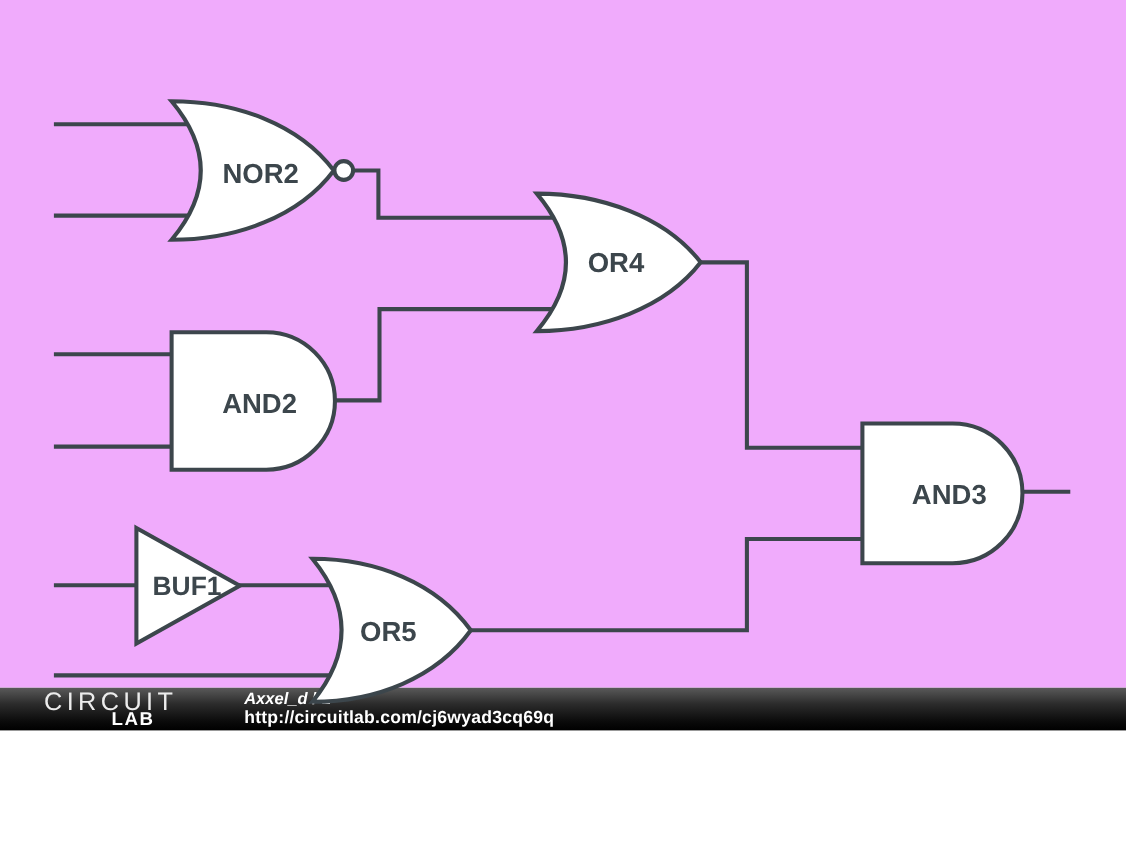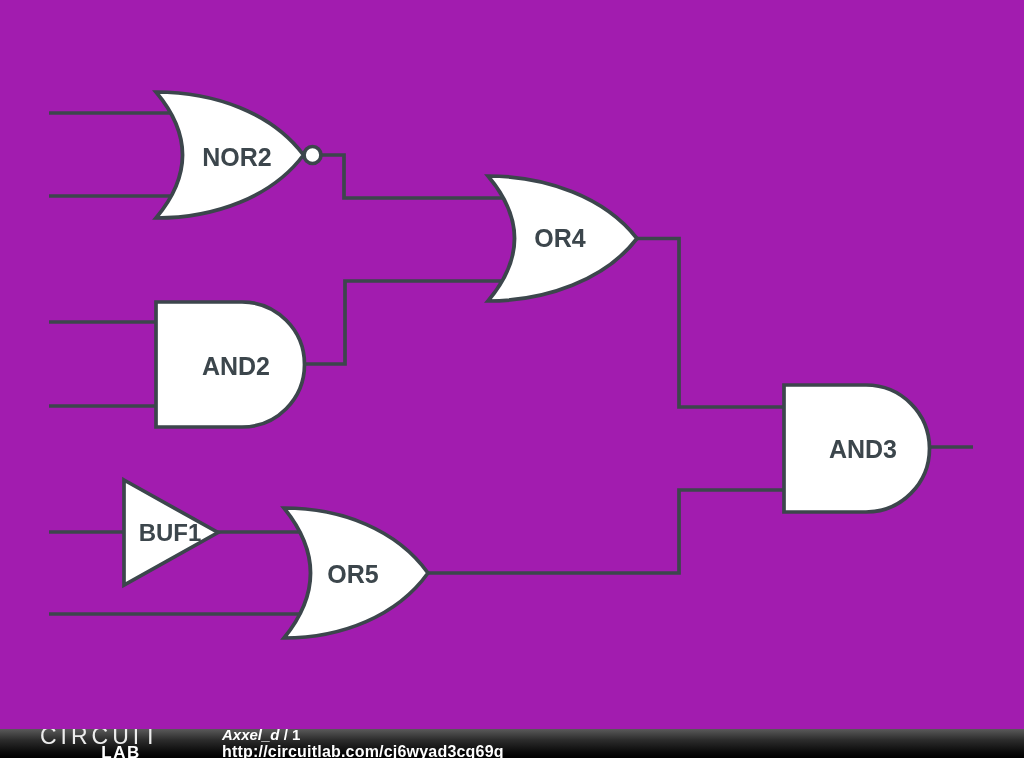--- a/index.html
+++ b/index.html
@@ -1,24 +1,24 @@
 <!DOCTYPE html>
 <html><head>
 <meta charset="utf-8">
 <style>
   html,body{margin:0;padding:0;width:1024px;height:768px;overflow:hidden;
     font-family:"Liberation Sans",sans-serif;background:#ffffff;}
-  .canvas{position:relative;width:1024px;height:729px;background:#a21caf;}
+  .canvas{position:relative;width:1024px;height:625px;background:#f0abfc;}
   .schematic{display:block;}
   .wire{fill:none;stroke:#3c464c;stroke-width:3.7;}
   .gate-body{fill:#ffffff;stroke:#3c464c;stroke-width:3.7;stroke-linejoin:miter;}
   .gate-label{font-family:"Liberation Sans",sans-serif;font-weight:bold;
     font-size:25px;fill:#3c464c;text-anchor:middle;}
   .gate-label.small{font-size:24px;}
-  .footer{width:1024px;height:29px;display:flex;align-items:center;
+  .footer{width:1024px;height:39px;display:flex;align-items:center;
     background:linear-gradient(180deg,#5a5a5a 0%,#2c2c2c 38%,#0a0a0a 80%,#000000 100%);}
   .logo{margin-left:40px;width:160px;cursor:pointer;}
   .logo-word{font-size:23px;line-height:19px;letter-spacing:4px;color:#ececec;}
   .logo-row2{display:flex;align-items:center;height:14px;margin-top:0px;flex-direction:column;}
   .logo-lab{font-weight:bold;font-size:17px;line-height:14px;letter-spacing:1.5px;
     color:#ffffff;margin-left:2px;}
   .footer-meta{margin-left:22px;color:#ffffff;}
   .footer-title{font-size:15px;font-weight:bold;line-height:17px;}
   .t-name{font-style:italic;}
   .footer-url{font-size:16px;font-weight:bold;line-height:18px;letter-spacing:0.2px;}

